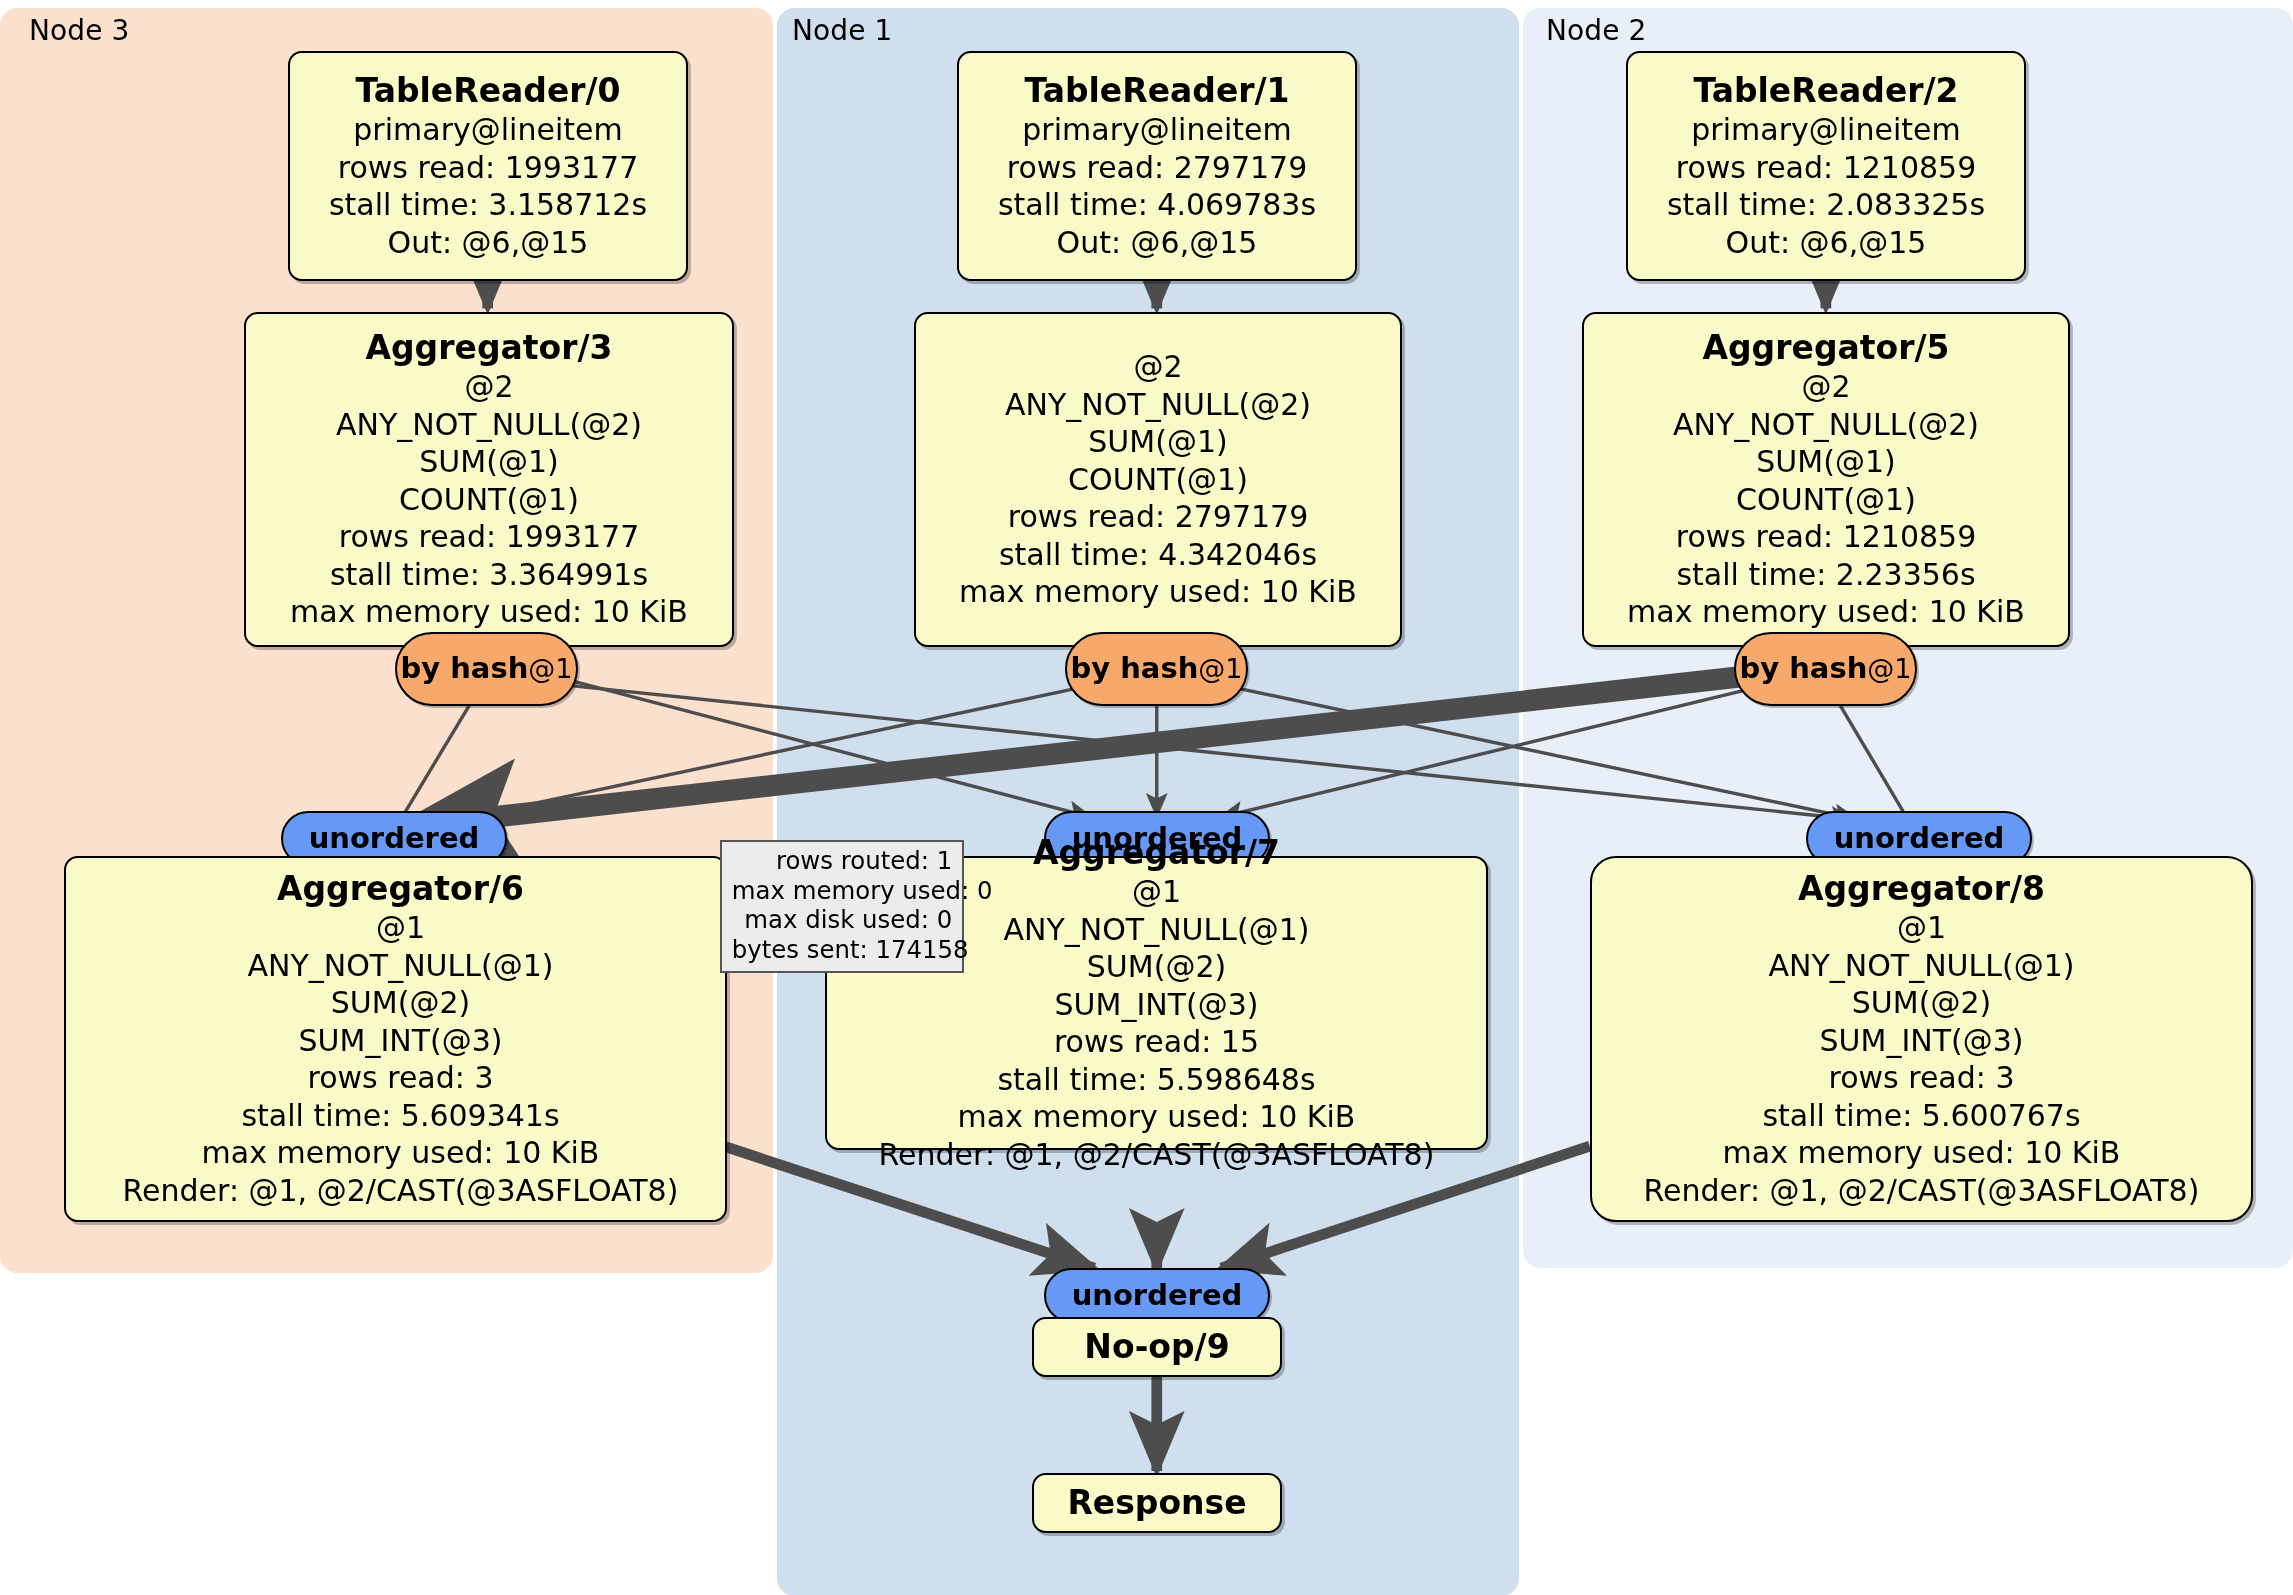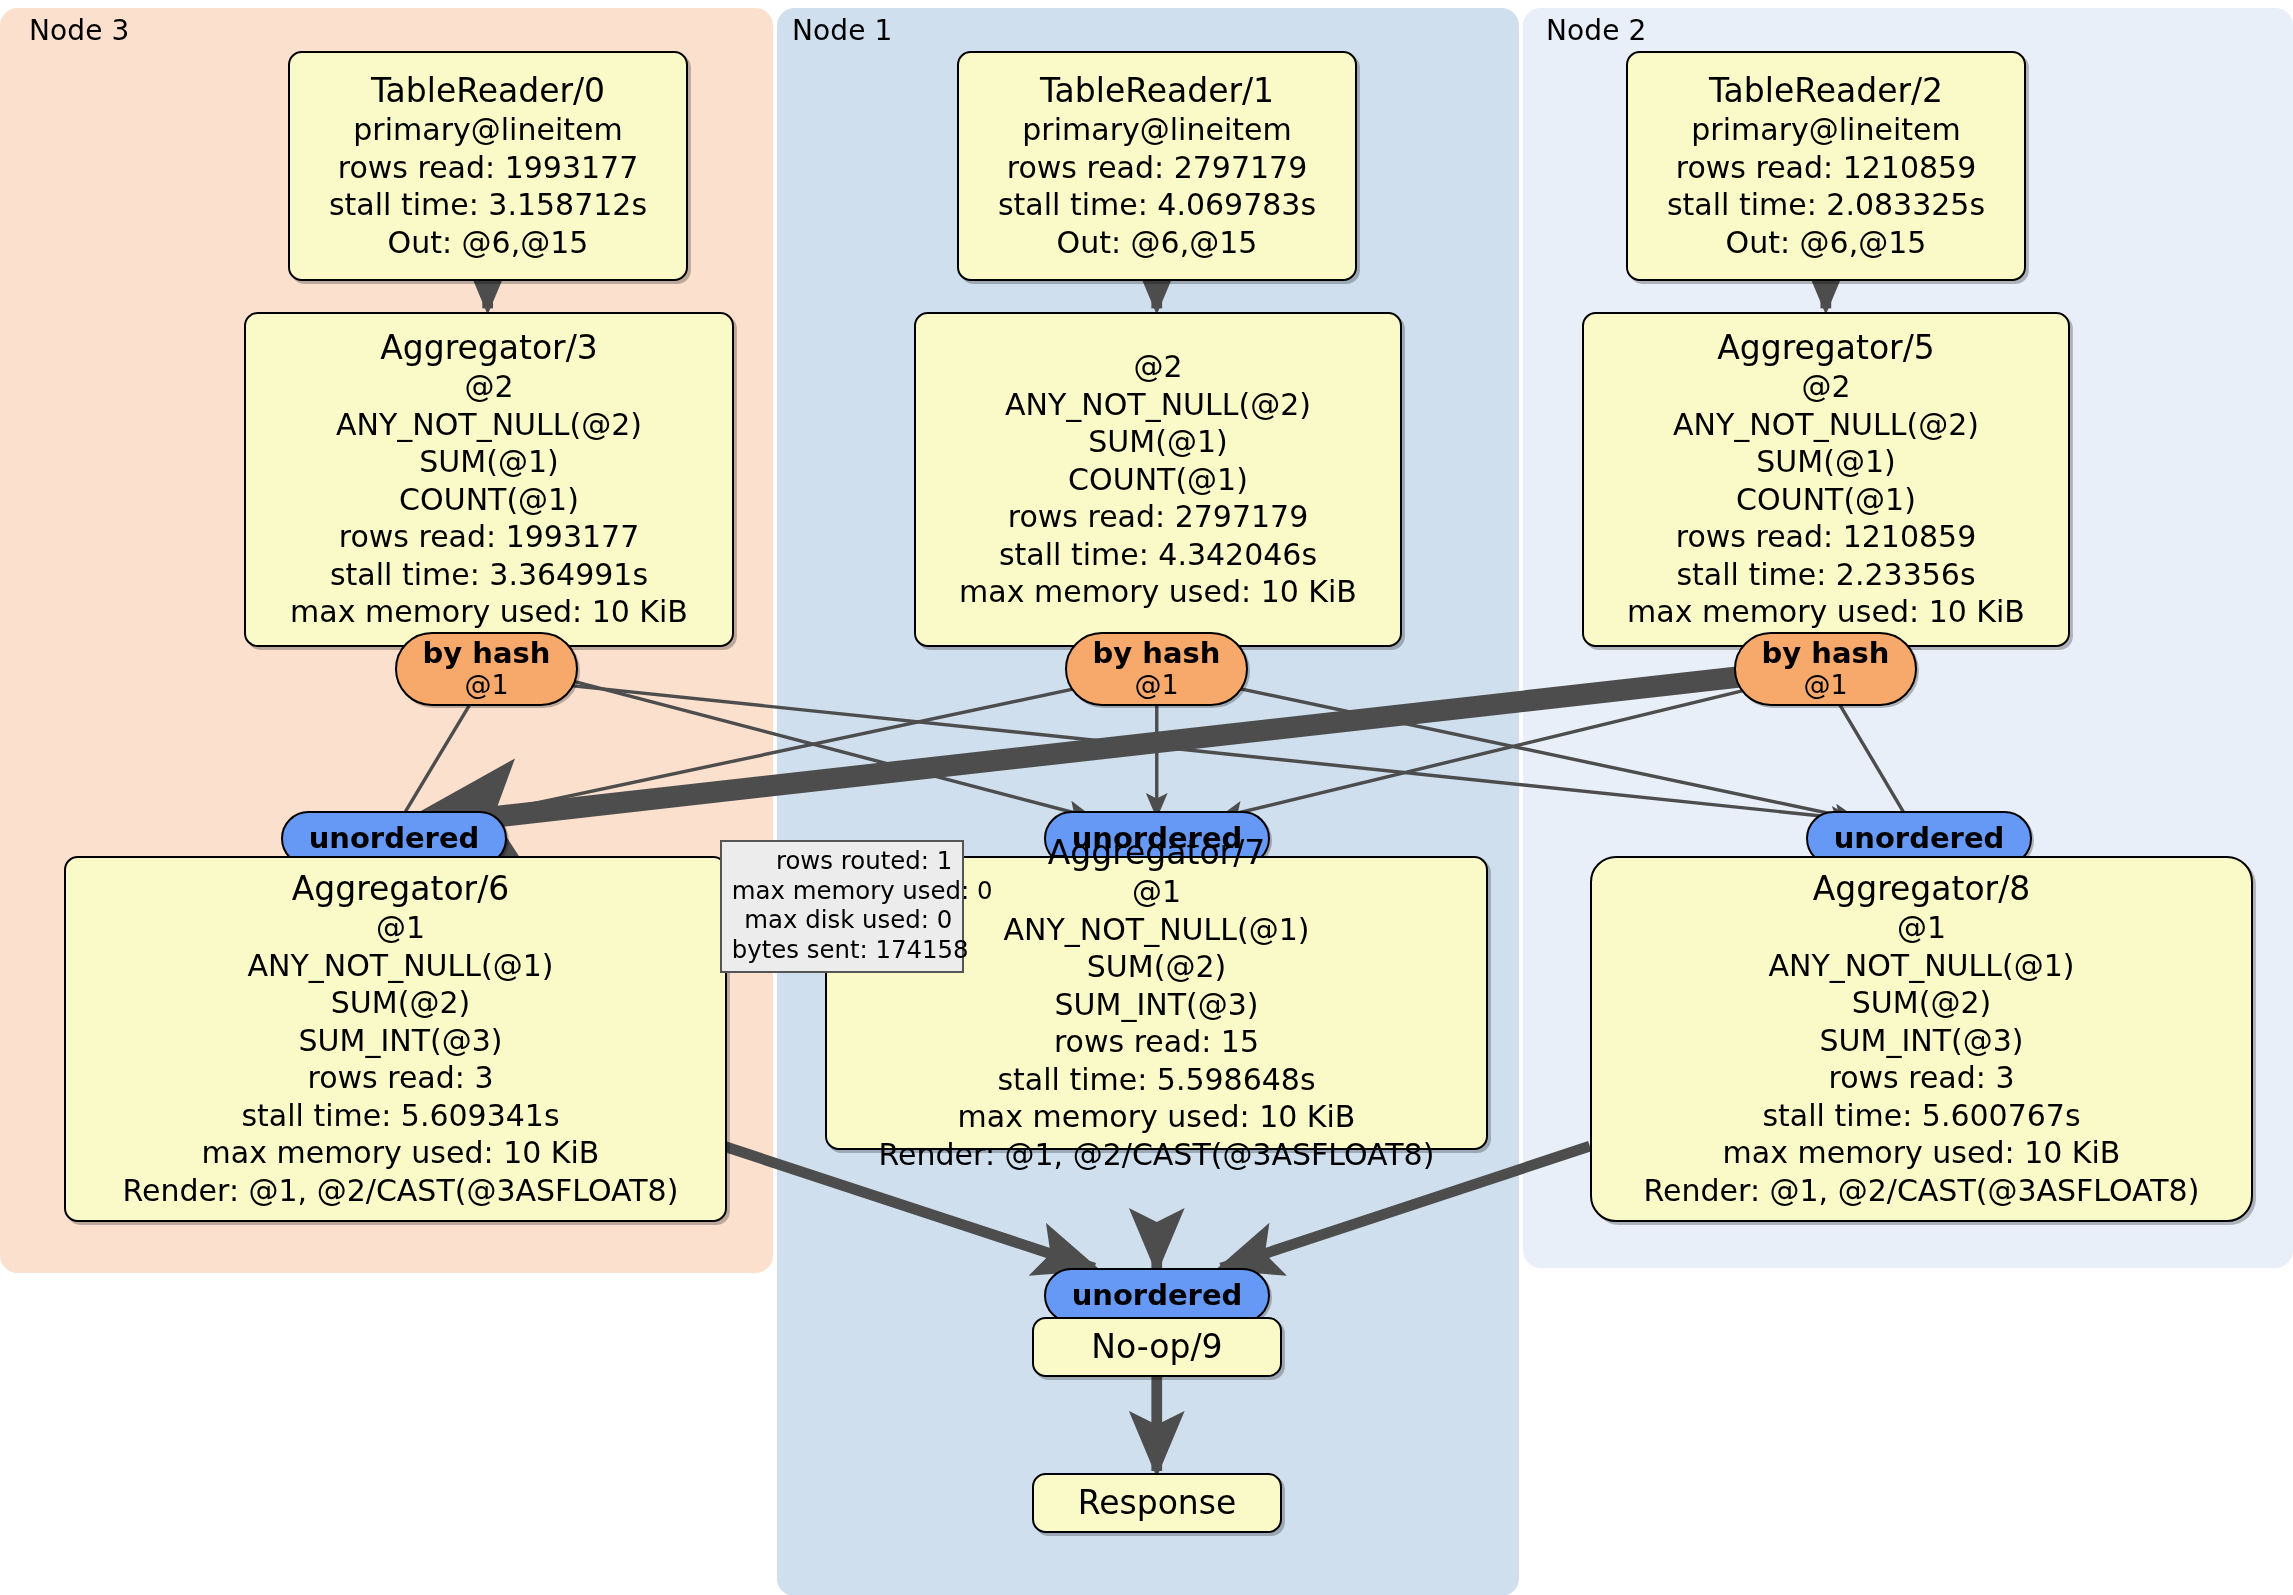--- a/index.html
+++ b/index.html
@@ -11,25 +11,25 @@
 
   
   .cluster{position:absolute;border-radius:17.6px;}
   .cluster-label{position:absolute;font-size:28px;color:#000;letter-spacing:0.1px;}
 
   
   .gnode{position:absolute;box-sizing:border-box;border:2.9px solid #000;
          background:#FAFAC8;border-radius:13.7px;text-align:center;
          display:flex;flex-direction:column;justify-content:center;
          box-shadow:2.9px 2.9px 0 rgba(0,0,0,.25);}
-  .gnode .ttl{font-weight:normal;font-size:33px;line-height:1.22;color:#000;}
+  .gnode .ttl{font-weight:bold;font-size:33px;line-height:1.22;color:#000;}
   .gnode .ln{font-size:30px;line-height:1.25;color:#000;white-space:nowrap;}
 
   .pill{position:absolute;box-sizing:border-box;border:2.9px solid #000;
-        border-radius:974px;text-align:center;display:flex;flex-direction:column;
+        border-radius:974px;text-align:center;display:flex;
         justify-content:center;align-items:center;
         box-shadow:2px 2px 0 rgba(0,0,0,.25);}
   .pill.hash{background:#F7A96B;}
   .pill.unord{background:#6699F5;}
   .pill .ttl{font-weight:bold;font-size:29px;line-height:1.1;color:#000;}
   .pill .sub{font-size:27px;line-height:1.15;color:#000;}
 
   .tipbox{position:absolute;box-sizing:border-box;border:2px solid #555;
           background:#ECECEC;text-align:right;padding:3.9px 9.8px 5.9px 9.8px;}
   .tipbox .ln{font-size:24.4px;line-height:1.22;color:#000;white-space:nowrap;}

